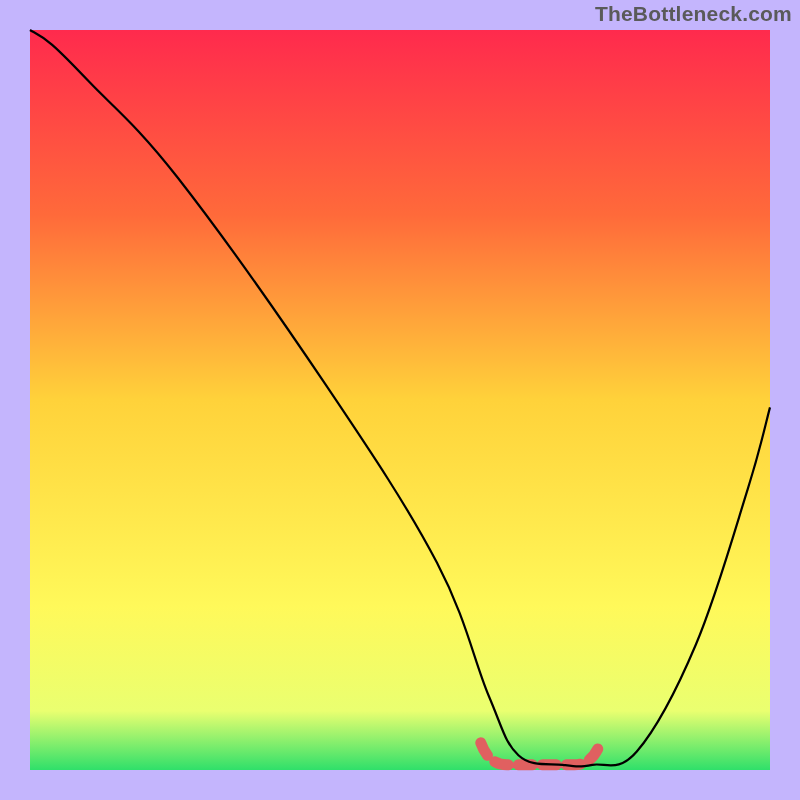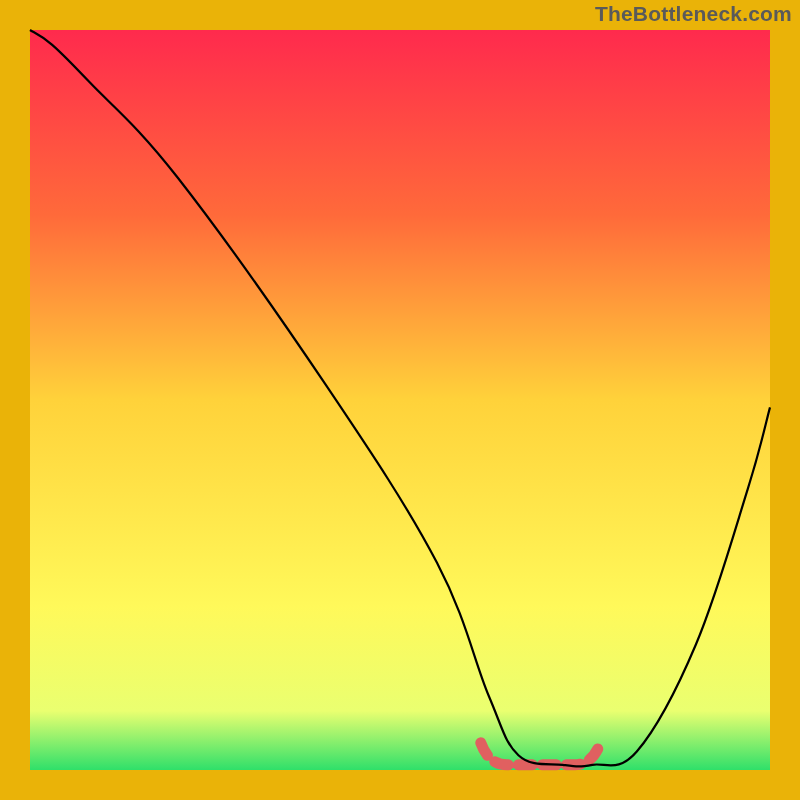--- a/index.html
+++ b/index.html
@@ -9,21 +9,21 @@
     height: 800px;
     background: #000;
     overflow: hidden;
   }
   .frame {
     position: absolute;
     left: 0;
     top: 0;
     width: 800px;
     height: 800px;
-    background: #eab308;
+    background: #c4b5fd;
   }
   .watermark {
     position: absolute;
     top: 2px;
     right: 8px;
     font-family: Arial, Helvetica, sans-serif;
     font-size: 21px;
     font-weight: bold;
     color: #5a5a5a;
     letter-spacing: 0.2px;

